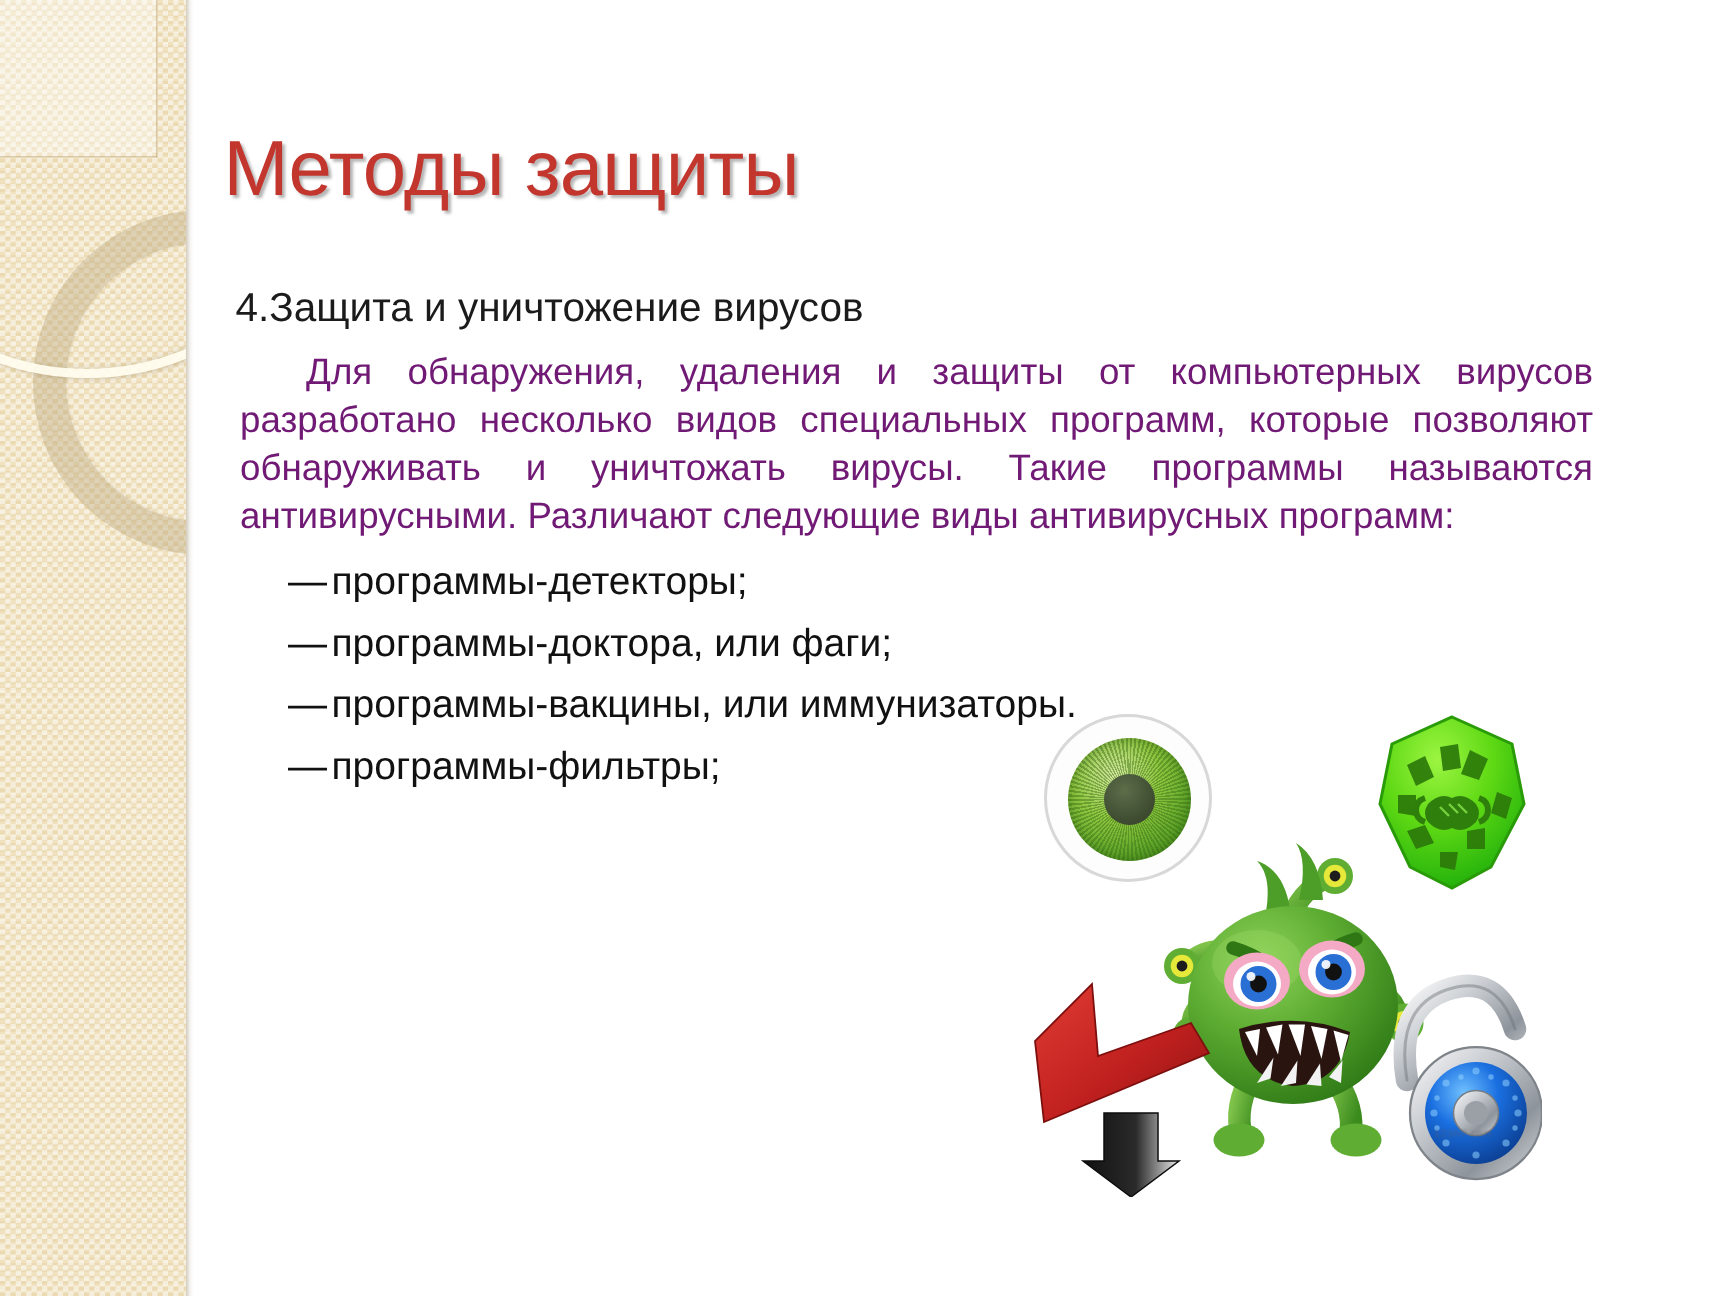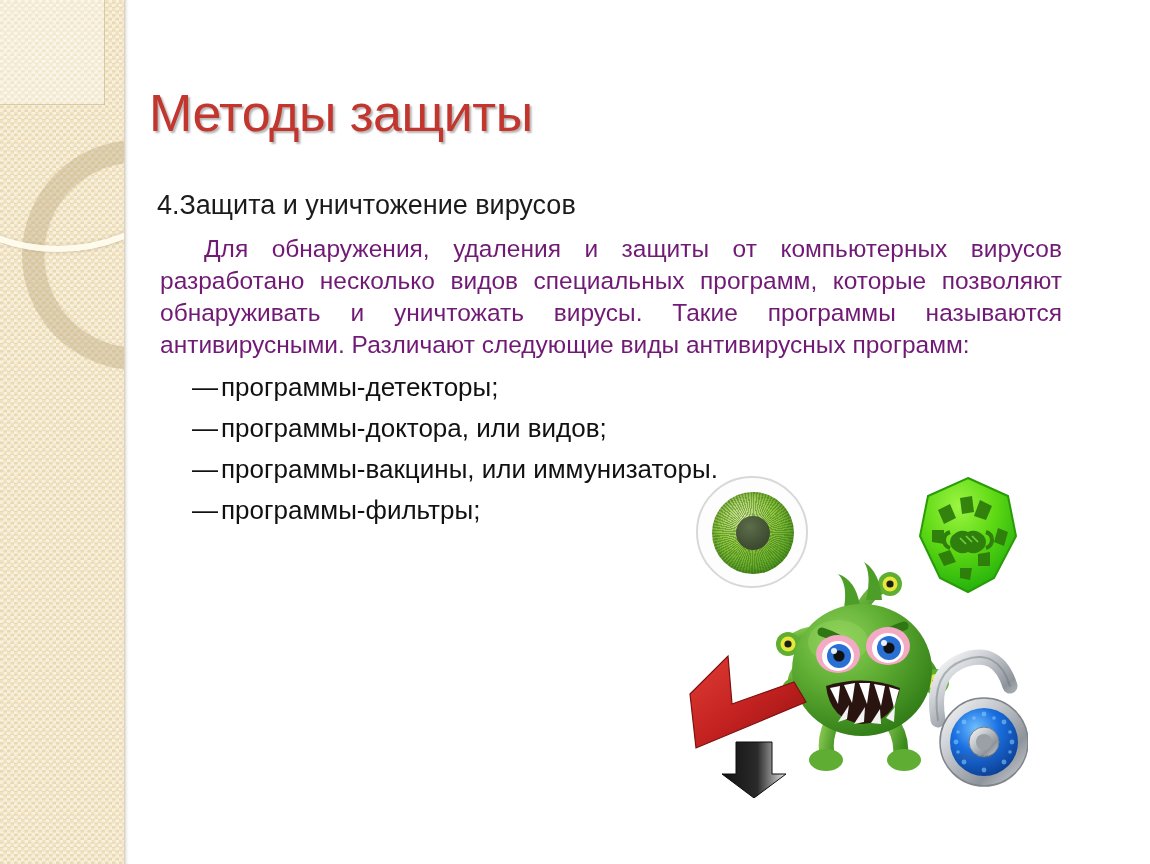--- a/index.html
+++ b/index.html
@@ -229,21 +229,21 @@
 
   <div id="subheading">4.Защита и уничтожение вирусов</div>
 
   <div id="paragraph">Для обнаружения, удаления и защиты от компьютерных вирусов разработано несколько видов специальных программ, которые позволяют обнаруживать и уничтожать вирусы. Такие программы называются антивирусными. Различают следующие виды антивирусных программ:</div>
 
   <div id="bullet-list">
     <div class="bullet-row">
       <span class="bullet-dash">—</span><span>программы-детекторы;</span>
     </div>
     <div class="bullet-row">
-      <span class="bullet-dash">—</span><span>программы-доктора, или видов;</span>
+      <span class="bullet-dash">—</span><span>программы-доктора, или фаги;</span>
     </div>
     <div class="bullet-row">
       <span class="bullet-dash">—</span><span>программы-вакцины, или иммунизаторы.</span>
     </div>
     <div class="bullet-row">
       <span class="bullet-dash">—</span><span>программы-фильтры;</span>
     </div>
   </div>
 
   <div id="clipart">

